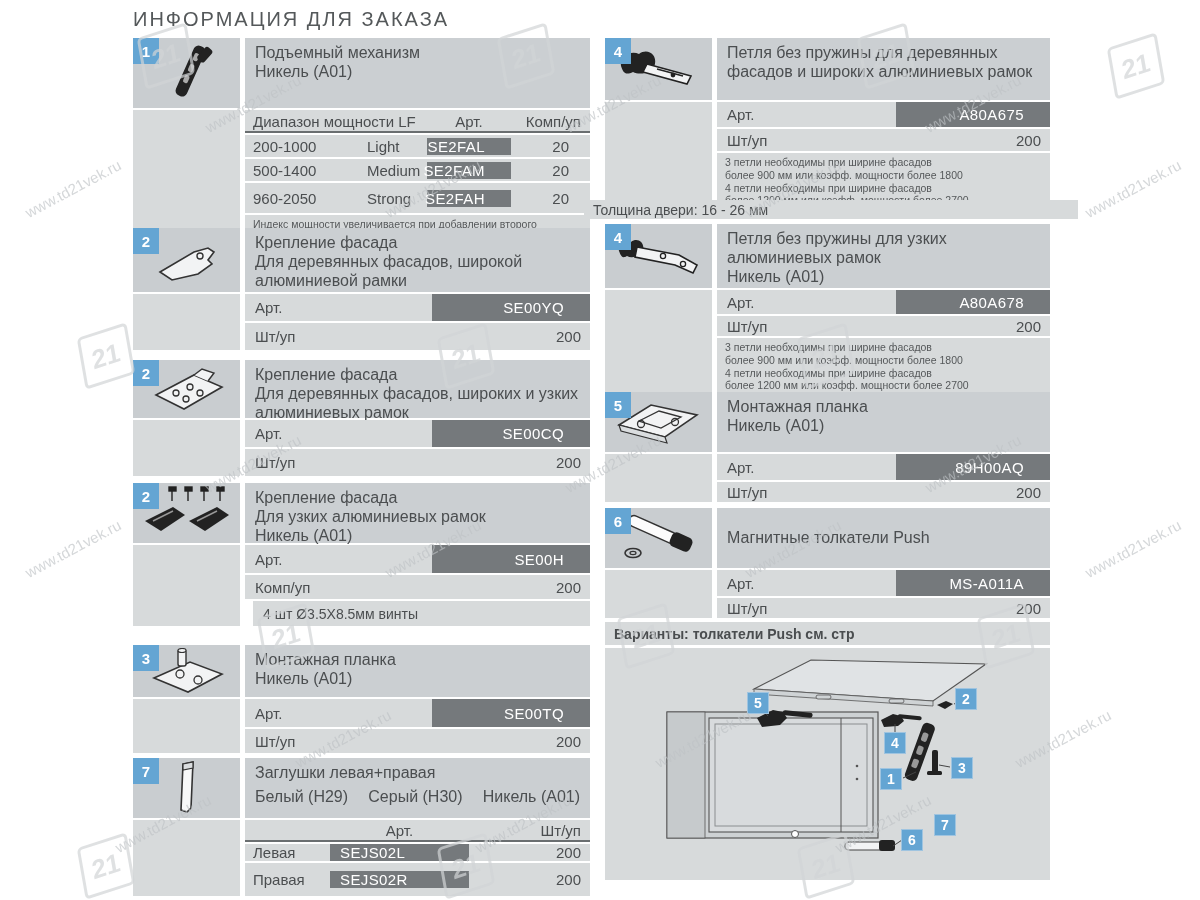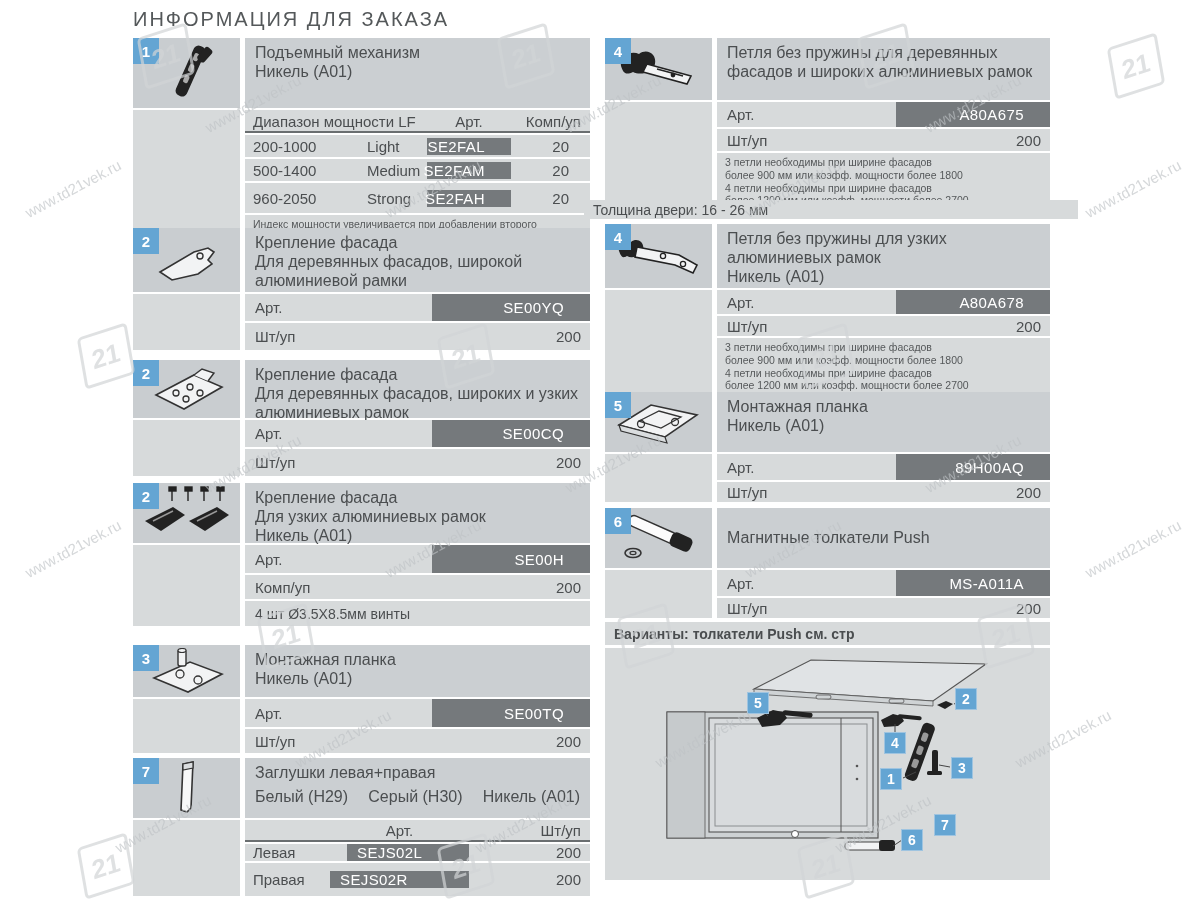--- a/index.html
+++ b/index.html
@@ -186,21 +186,21 @@
         <div>Никель (А01)</div>
       </div>
       <div class="row" style="height:28px;">
         <span class="lbl">Арт.</span>
         <span class="artcell" style="width:132px;height:100%;">SE00H</span>
       </div>
       <div class="row" style="height:24px;">
         <span class="lbl">Комп/уп</span>
         <span class="qtyval">200</span>
       </div>
-      <div class="row" style="height:25px;font-size:14px;">
+      <div class="row" style="height:25px;font-size:14px;margin-left:8px;">
         <span class="lbl">4 шт Ø3.5X8.5мм винты</span>
       </div>
     </div>
   </div>
 
   <div class="block" style="left:133px;top:645px;width:457px;--th:52px;">
     <div class="img-col">
       <div class="img-box">
         <span class="badge">3</span>
         <svg width="90" height="46" viewBox="0 0 90 46">
@@ -249,21 +249,21 @@
           <span>Никель (А01)</span>
         </div>
       </div>
       <div class="row thead t7" style="height:19px;">
         <span></span>
         <span class="hc-art">Арт.</span>
         <span class="c3 hc-qty">Шт/уп</span>
       </div>
       <div class="row t7" style="height:17px;">
         <span class="c1">Левая</span>
-        <span class="artcell" style="justify-content:flex-start;padding-left:10px;margin-left:17px;">SEJS02L</span>
+        <span class="artcell" style="justify-content:flex-start;padding-left:10px;">SEJS02L</span>
         <span class="c3">200</span>
       </div>
       <div class="row t7" style="height:33px;">
         <span class="c1">Правая</span>
         <span class="artcell" style="justify-content:flex-start;padding-left:10px;">SEJS02R</span>
         <span class="c3">200</span>
       </div>
     </div>
   </div>
 

